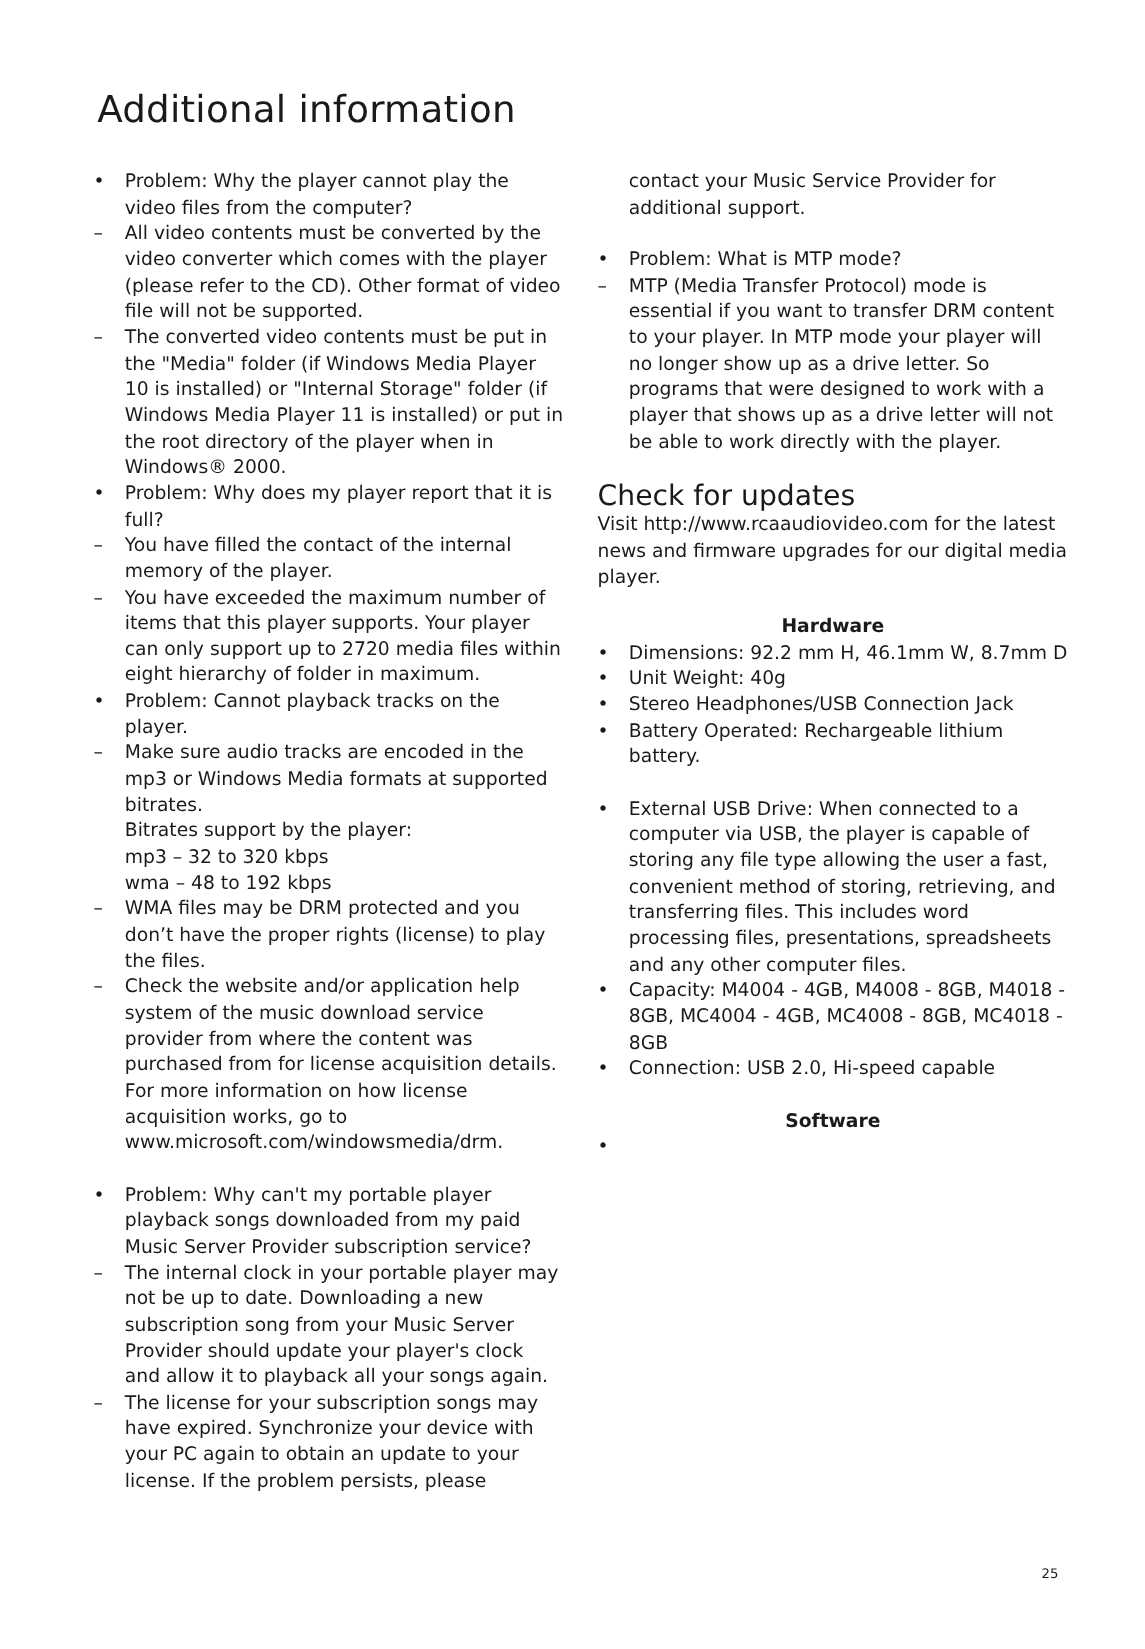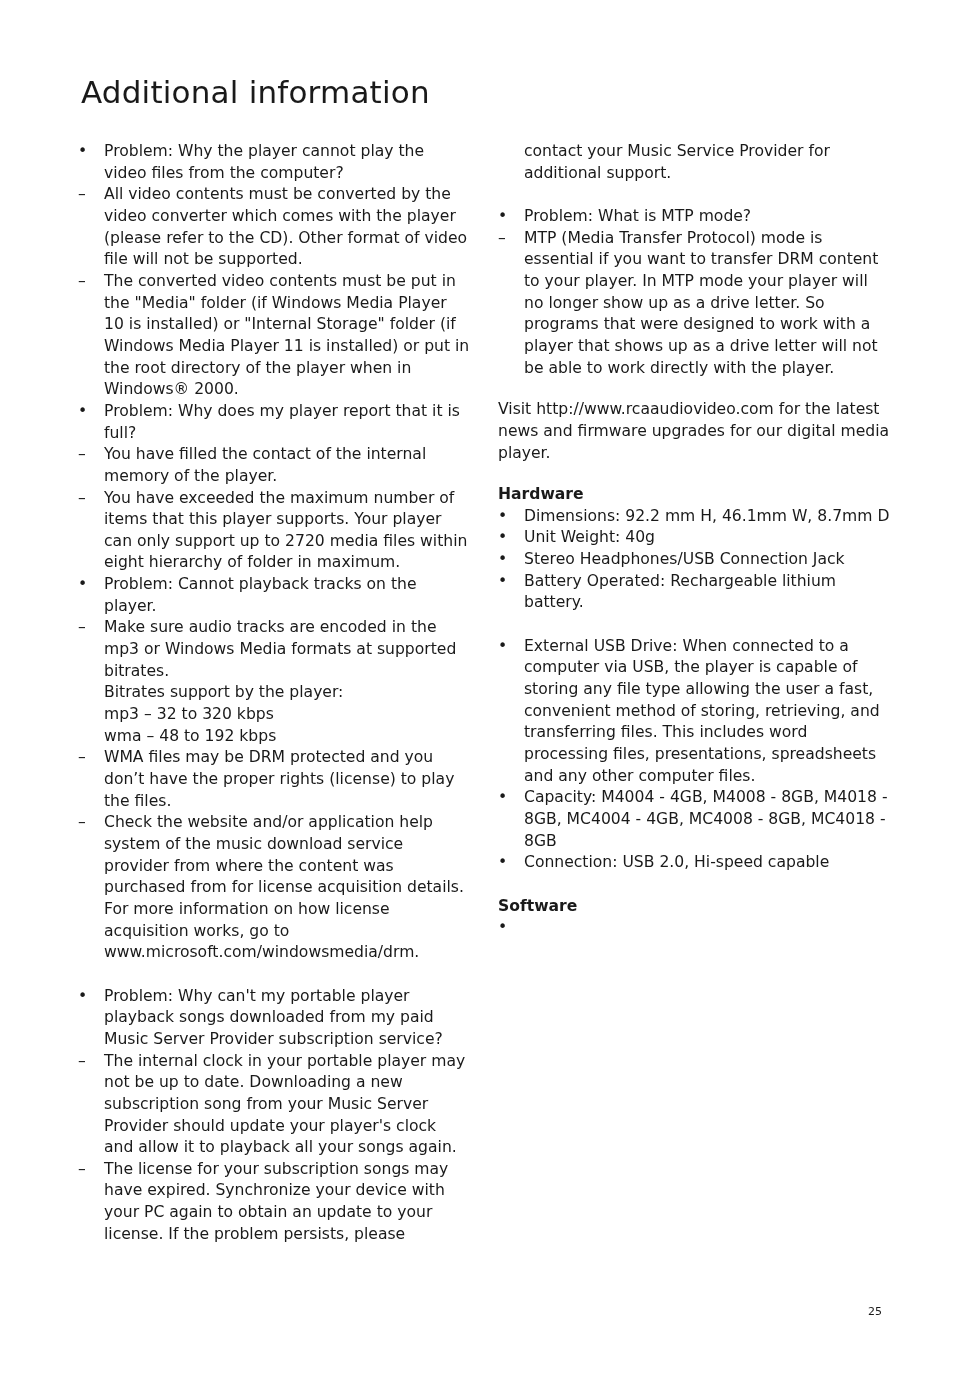--- a/index.html
+++ b/index.html
@@ -13,21 +13,21 @@
     color: #1a1a1a;
   }
   .col { position: absolute; top: 141px; width: 392px; font-size: 15.6px; line-height: 21.65px; }
   .col-left { left: 78px; }
   .col-right { left: 498px; }
   .item { position: relative; padding-left: 26px; }
   .item .mark { position: absolute; left: 0; top: 0; width: 20px; }
   .plain { padding-left: 26px; }
   .gap { height: 21.65px; }
   .h2 { font-size: 23.5px; line-height: 28px; margin: 0; font-weight: normal; }
-  .h3 { font-size: 15.6px; font-weight: bold; margin: 0; line-height: 21.65px; }
+  .h3 { font-size: 15.6px; font-weight: bold; margin: 0; line-height: 21.65px; text-align: center; }
   .para { margin: 0; }
   .page-num { position: absolute; left: 868px; top: 1305px; font-size: 11px; }
 </style>
 </head>
 <body>
 
 <h1 class="title">Additional information</h1>
 
 <div class="col col-left">
   <div class="item"><span class="mark">•</span><span>Problem: Why the player cannot play the video files from the computer?</span></div>
@@ -49,20 +49,21 @@
   <div class="item"><span class="mark">–</span><span>The license for your subscription songs may have expired. Synchronize your device with your PC again to obtain an update to your license. If the problem persists, please</span></div>
 </div>
 
 <div class="col col-right">
   <div class="plain">contact your Music Service Provider for additional support.</div>
   <div class="gap"></div>
   <div class="item"><span class="mark">•</span><span>Problem: What is MTP mode?</span></div>
   <div class="item"><span class="mark">–</span><span>MTP (Media Transfer Protocol) mode is essential if you want to transfer DRM content to your player. In MTP mode your player will no longer show up as a drive letter. So programs that were designed to work with a player that shows up as a drive letter will not be able to work directly with the player.</span></div>
 
   <div style="height:20px"></div>
+  <h2 class="h2">Check for updates</h2>
   <p class="para">Visit http://www.rcaaudiovideo.com for the latest news and firmware upgrades for our digital media player.</p>
 
   <div style="height:20px"></div>
 
   <h3 class="h3">Hardware</h3>
   <div class="item"><span class="mark">•</span><span>Dimensions: 92.2 mm H, 46.1mm W, 8.7mm D</span></div>
   <div class="item"><span class="mark">•</span><span>Unit Weight: 40g</span></div>
   <div class="item"><span class="mark">•</span><span>Stereo Headphones/USB Connection Jack</span></div>
   <div class="item"><span class="mark">•</span><span>Battery Operated: Rechargeable lithium battery.</span></div>
 

